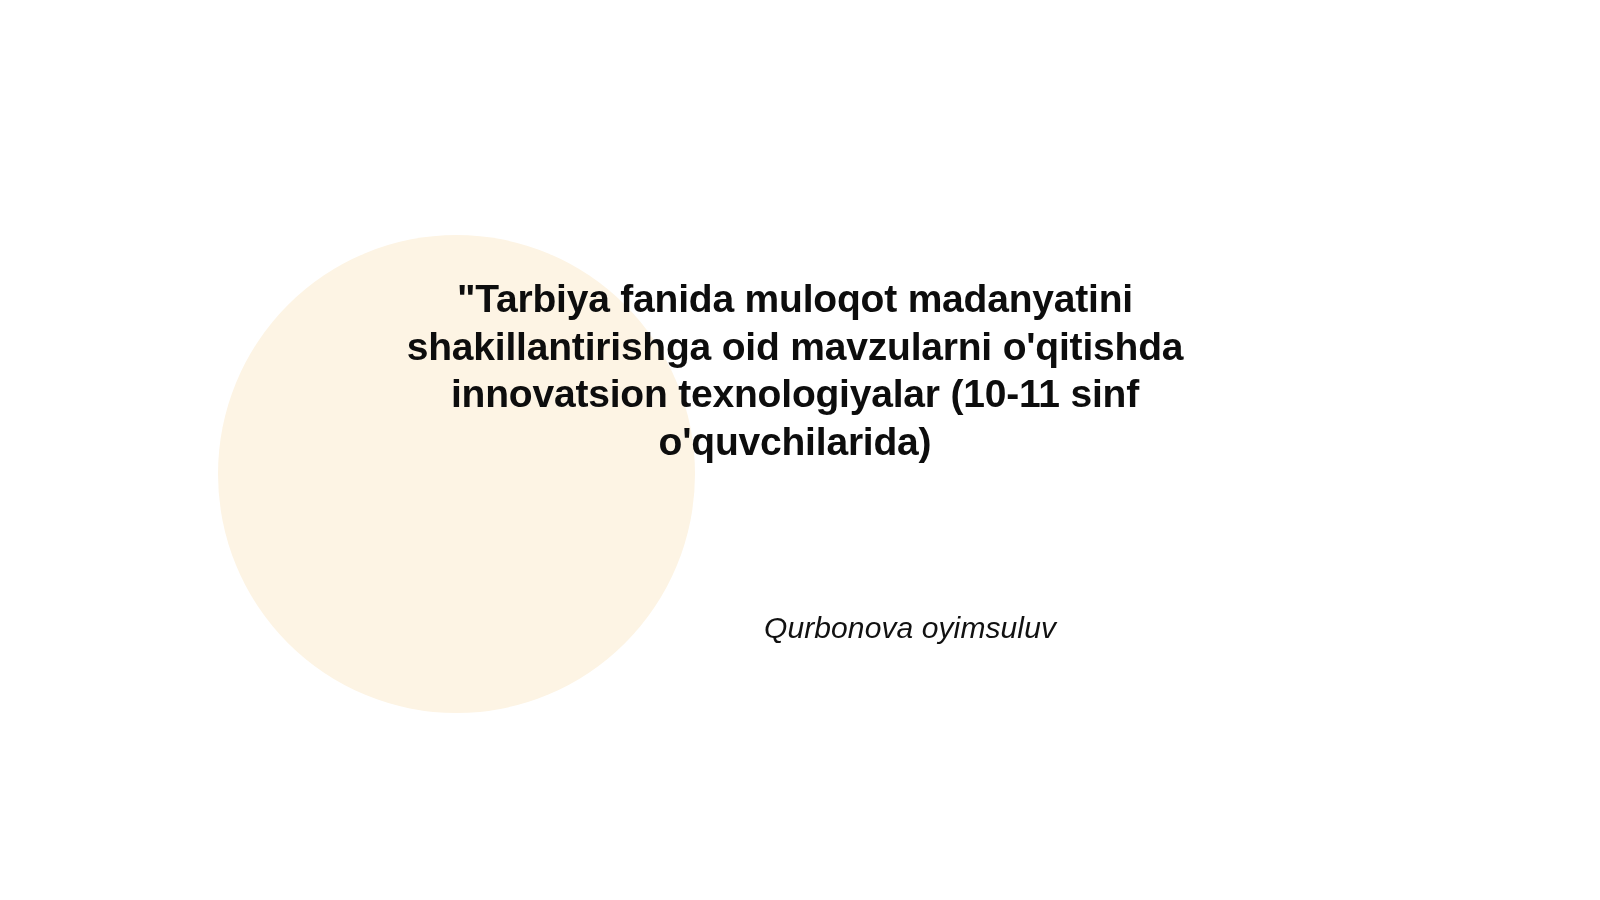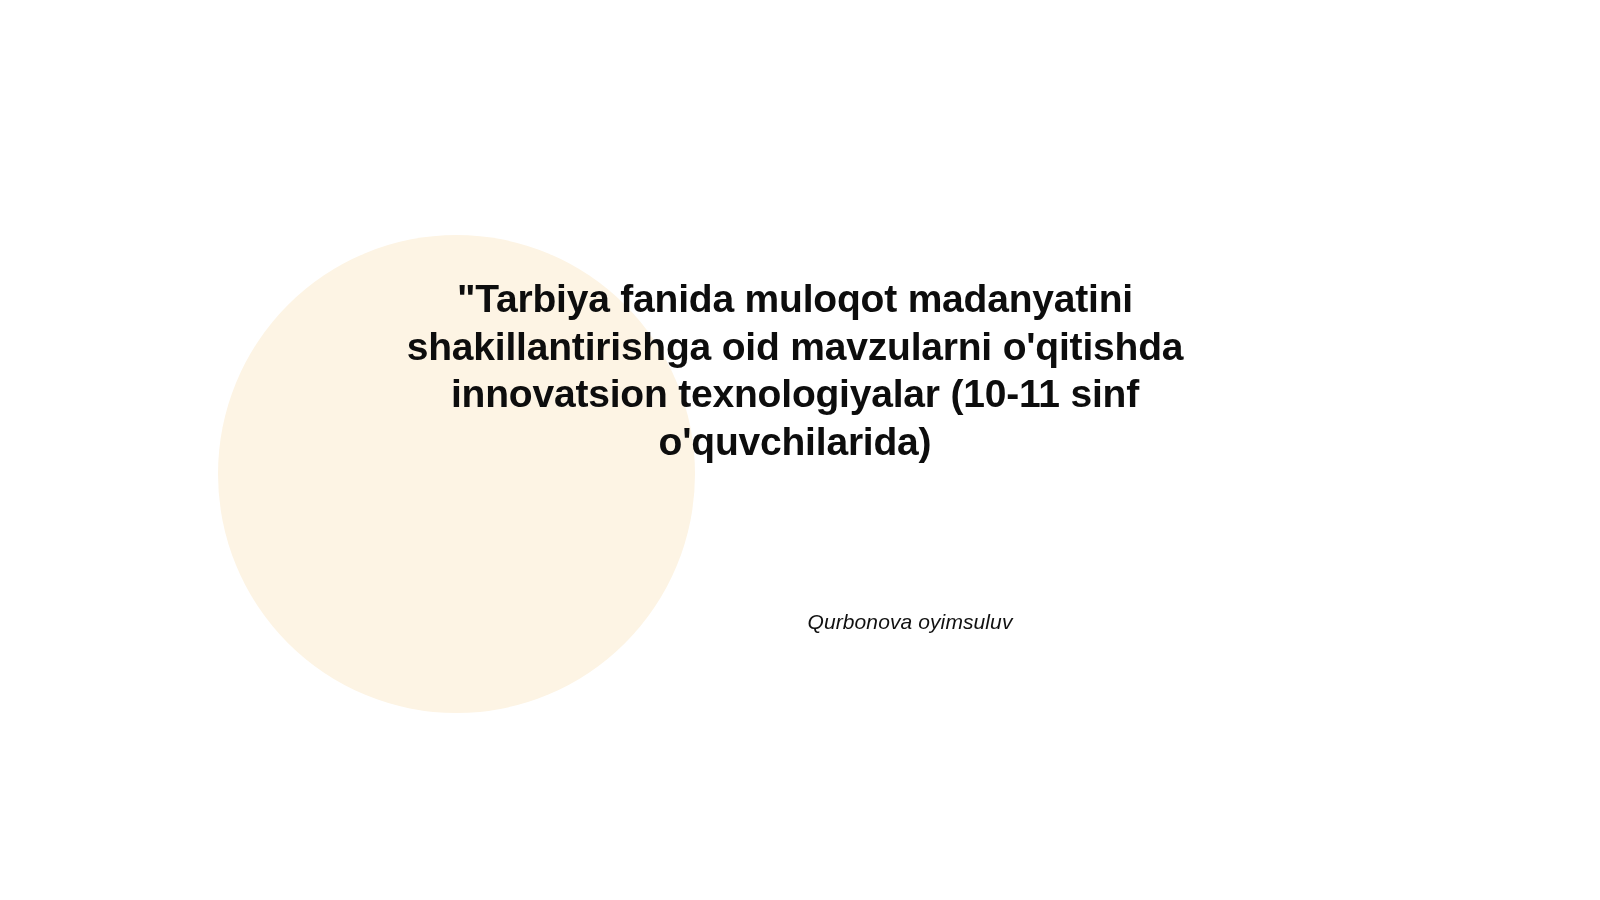--- a/index.html
+++ b/index.html
@@ -61,23 +61,23 @@
   #author-block {
     position: absolute;
     left: 560px;
     top: 598px;
     width: 700px;
     z-index: 2;
     text-align: center;
   }
 
   #slide-author {
-    margin: 4px;
+    margin: 10px;
     font-family: "Liberation Sans", sans-serif;
-    font-size: 21px;
+    font-size: 30px;
     font-weight: 400;
     font-style: italic;
     line-height: 40px;
     color: #111111;
     letter-spacing: 0.1px;
   }
 </style>
 </head>
 <body>
 

